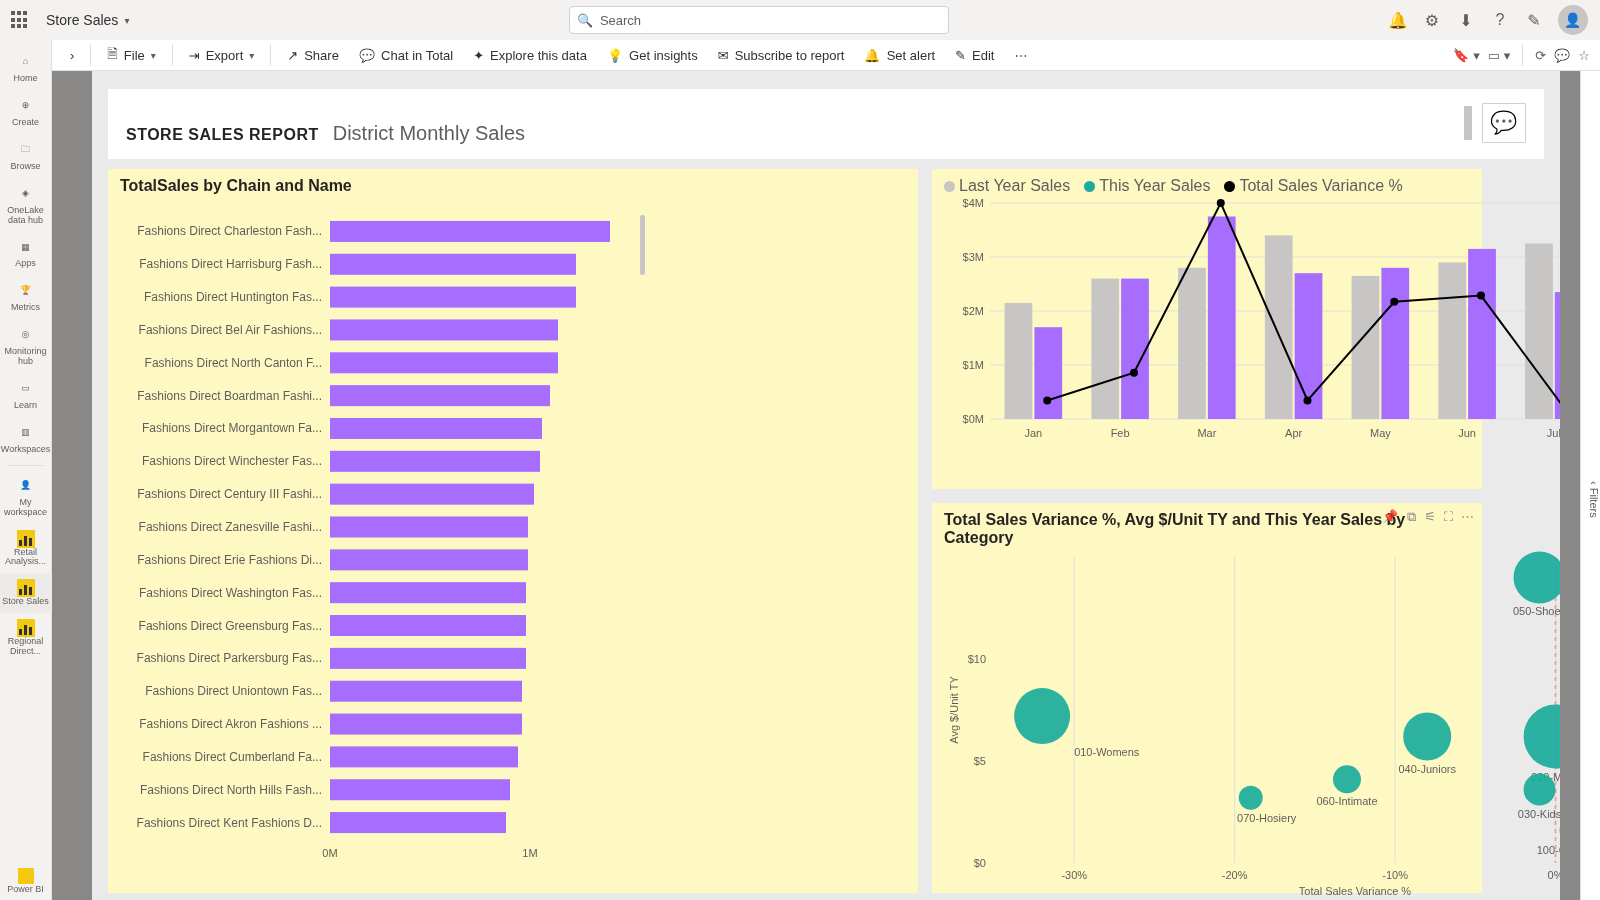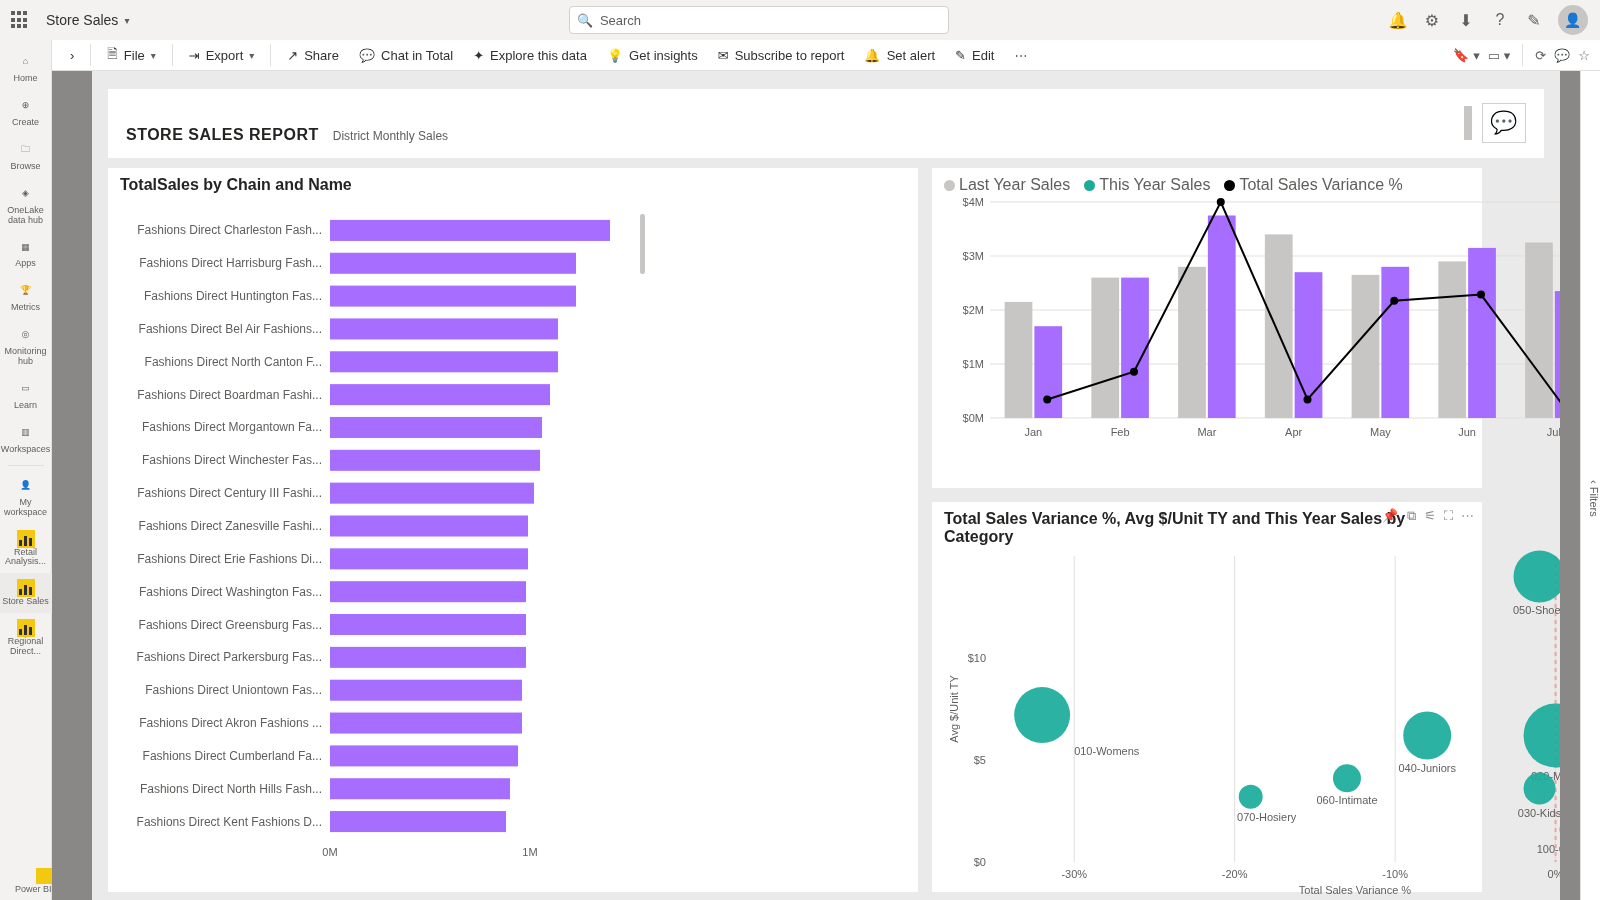--- a/index.html
+++ b/index.html
@@ -12,44 +12,44 @@
   .topbar-right { display: flex; align-items: center; gap: 14px; margin-right: 4px; }
   .topbar-right .tb-ic { width: 20px; height: 20px; color: #605e5c; cursor: pointer; display:flex; align-items:center; justify-content:center;}
   .avatar { width: 30px; height: 30px; border-radius: 50%; background: #c8c6c4; display: flex; align-items: center; justify-content: center; color: #fff; font-size: 14px; }
 
   .shell { display: flex; height: 860px; }
   .leftnav { width: 52px; background: #f3f2f1; border-right: 1px solid #e1dfdd; display: flex; flex-direction: column; align-items: center; padding-top: 6px; gap: 0; }
   .nav-item { width: 52px; display: flex; flex-direction: column; align-items: center; font-size: 9px; color: #605e5c; padding: 6px 0; cursor: pointer; line-height: 1.1; text-align:center; }
   .nav-item.sel { background: #edebe9; }
   .nav-ic { width: 20px; height: 20px; display: flex; align-items: center; justify-content: center; margin-bottom: 2px; color:#605e5c; }
   .nav-sep { width: 36px; height: 1px; background: #e1dfdd; margin: 4px 0; }
-  .pbi-logo { margin-top: auto; margin-bottom: 6px; width: 52px; display:flex; flex-direction:column; align-items:flex-end; font-size:9px; color:#605e5c;}
+  .pbi-logo { margin-top: auto; margin-bottom: 6px; width: 52px; display:flex; flex-direction:column; align-items:center; font-size:9px; color:#605e5c;}
   .report-ic { width:18px; height:18px; background:linear-gradient(#f2c811,#f2c811); display:flex; align-items:flex-end; justify-content:center; gap:2px; padding:2px; }
   .report-ic span{ width:3px; background:#323130;}
   .r1{height:6px;} .r2{height:10px;} .r3{height:8px;}
 
   .main { flex: 1; display: flex; flex-direction: column; background:#f3f2f1; }
   .cmdbar { height: 38px; background: #fff; border-bottom: 1px solid #e1dfdd; display: flex; align-items: center; padding: 0 10px; font-size: 13px; color: #323130; gap: 4px; }
   .cmdbar .grp { display: flex; align-items: center; gap: 6px; padding: 4px 8px; border-radius: 3px; cursor: pointer; }
   .cmdbar .sep { width: 1px; height: 22px; background: #e1dfdd; margin: 0 4px; }
   .cmdbar-right { margin-left: auto; display:flex; align-items:center; gap:8px; color:#605e5c;}
   .chev { font-size: 10px; color: #605e5c; }
 
   .canvas-wrap { flex: 1; display: flex; background: #8a8886; position:relative; }
   .gutter-l, .gutter-r { width: 40px; background: #8a8886; }
   .canvas { flex: 1; background: #eaeaea; padding: 18px 16px; overflow:hidden; }
   .title-row { background: #fff; padding: 14px 18px; display: flex; align-items: baseline; gap: 14px; margin-bottom: 10px; position:relative;}
   .title-main { font-size: 16px; font-weight: 700; letter-spacing: .5px; color:#252423;}
-  .title-sub { font-size: 12px; color: #605e5c; }
+  .title-sub { font-size: 20px; color: #605e5c; }
   .title-ic { margin-left:auto; display:flex; gap:10px; align-items:center;}
   .tstripe{ width:8px; height:34px; background:#c8c6c4;}
   .comment-ic{ width:44px; height:40px; border:1px solid #d2d0ce; display:flex; align-items:center; justify-content:center; font-size:22px;}
 
   .grid { display: grid; grid-template-columns: 810px 550px; grid-template-rows: 320px 390px; gap: 14px; }
-  .card { background: #ffffff; padding: 8px 12px 4px; position:relative; }
+  .card { background: #fef9c3; padding: 8px 12px 4px; position:relative; }
   .card .ctitle { font-size: 16px; font-weight: 700; color: #252423; margin-bottom: 4px; }
   .legend { font-size: 16px; color: #605e5c; display: flex; gap: 14px; margin-bottom: 2px; }
   .leg-sw { display:inline-block; width:11px; height:11px; border-radius:50%; margin-right:4px; vertical-align:middle;}
   svg text { font-family: "Segoe UI", Arial, sans-serif; }
   .tick { stroke: #e1dfdd; stroke-width:1; }
   .axislab { fill:#605e5c; font-size:11px; }
   .barA { fill:#c8c6c4; }
   .barB { fill:#a66dff; }
   .lineC { stroke:#000; stroke-width:2; fill:none; }
   .dotC { fill:#000; }

